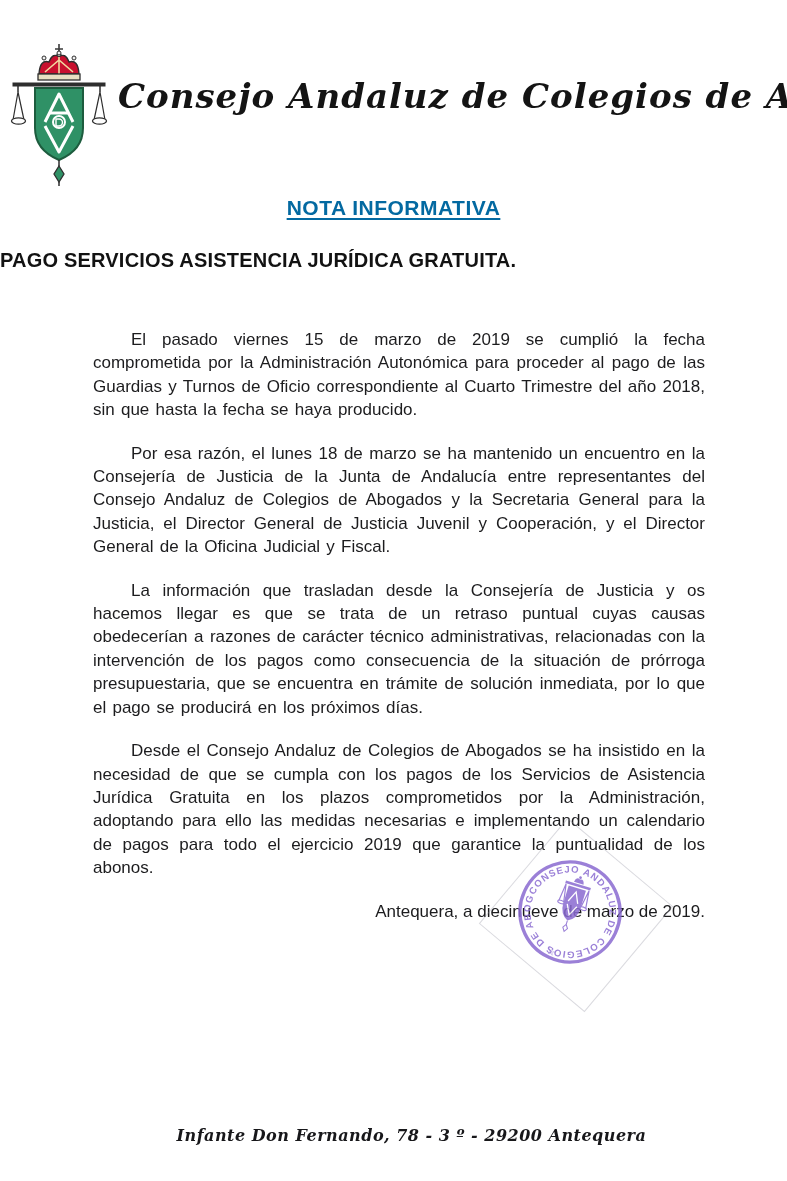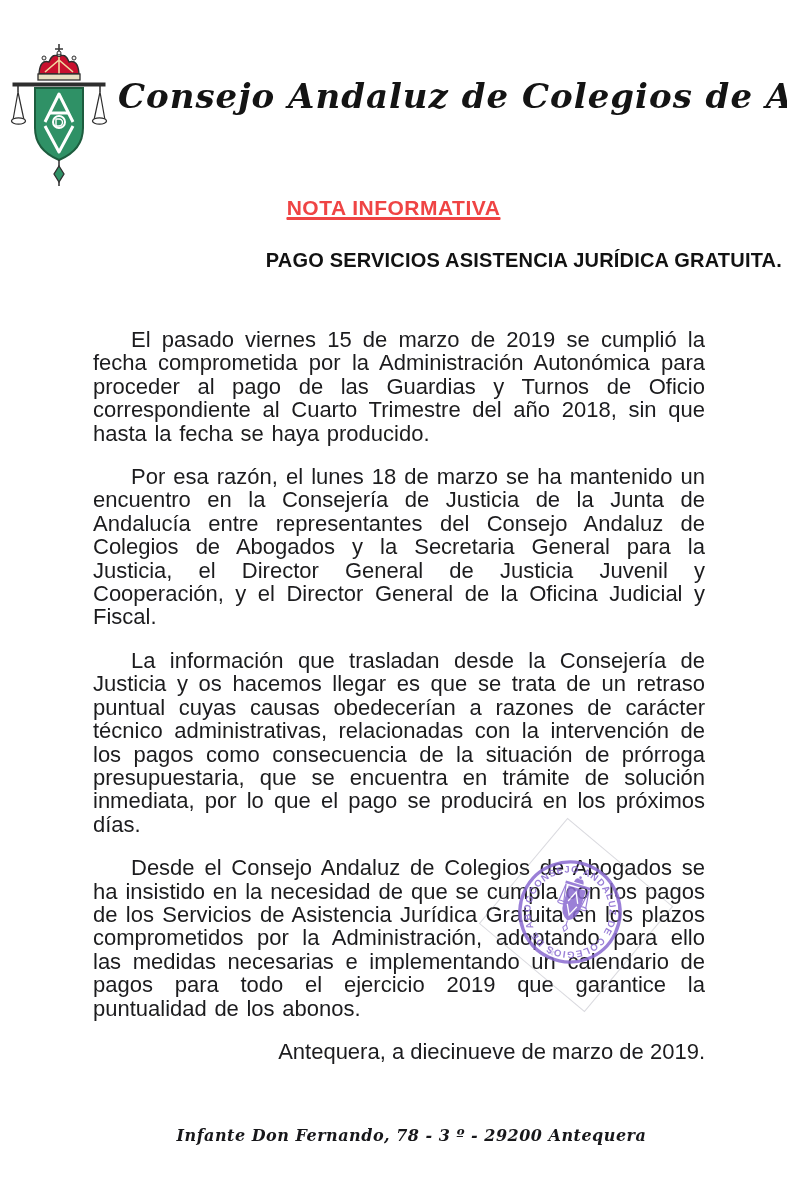--- a/index.html
+++ b/index.html
@@ -10,31 +10,31 @@
   
   .logo { position:absolute; left:10px; top:42px; width:98px; height:145px; }
   .org-name {
     position:absolute; left:118px; right:24px; top:76px; text-align:center;
     font-family:"DejaVu Serif", serif; font-style:italic; font-weight:bold;
     font-size:34px; color:#141414; letter-spacing:1px; white-space:nowrap;
   }
   
   .doc-title {
     position:absolute; top:196px; left:0; width:787px; text-align:center;
-    font-size:21px; font-weight:bold; color:#ef4444;text-decoration:underline;
+    font-size:21px; font-weight:bold; color:#0369a1;
   }
   .doc-title span { text-decoration:underline; text-decoration-thickness:2px; text-underline-offset:3px; letter-spacing:0.5px; }
   .doc-subtitle {
-    position:absolute; top:248px; left:0; width:782px; text-align:right;
+    position:absolute; top:248px; left:0; width:782px; text-align:left;
     font-size:20px; font-weight:bold; line-height:25px; color:#121212; letter-spacing:0.2px;
   }
   
   .doc-body {
     position:absolute; left:93px; top:328px; width:612px;
-    font-size:22px; line-height:23.4px; text-align:justify; text-justify:inter-word;
+    font-size:17px; line-height:23.4px; text-align:justify; text-justify:inter-word;
     word-spacing:1.5px; color:#1c1c1e;
   }
   .doc-body p { margin:0 0 20px 0; text-indent:38px; }
   .date-line { text-align:right; text-indent:0 !important; word-spacing:normal; }
   
   .stamp-sticker {
     position:absolute; left:507px; top:846px; width:136px; height:136px;
     border:1px solid rgba(150,150,162,0.35); transform:rotate(40deg);
   }
   .stamp { position:absolute; left:514px; top:856px; width:112px; height:112px; opacity:0.85; }

